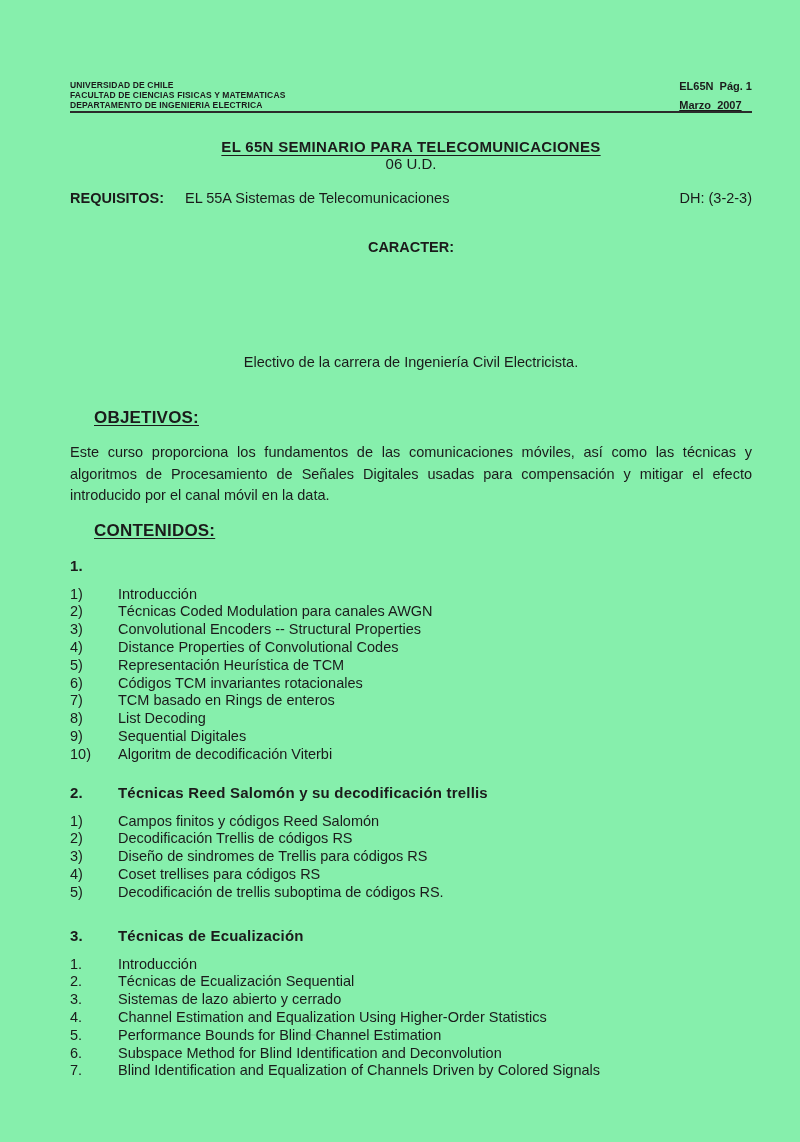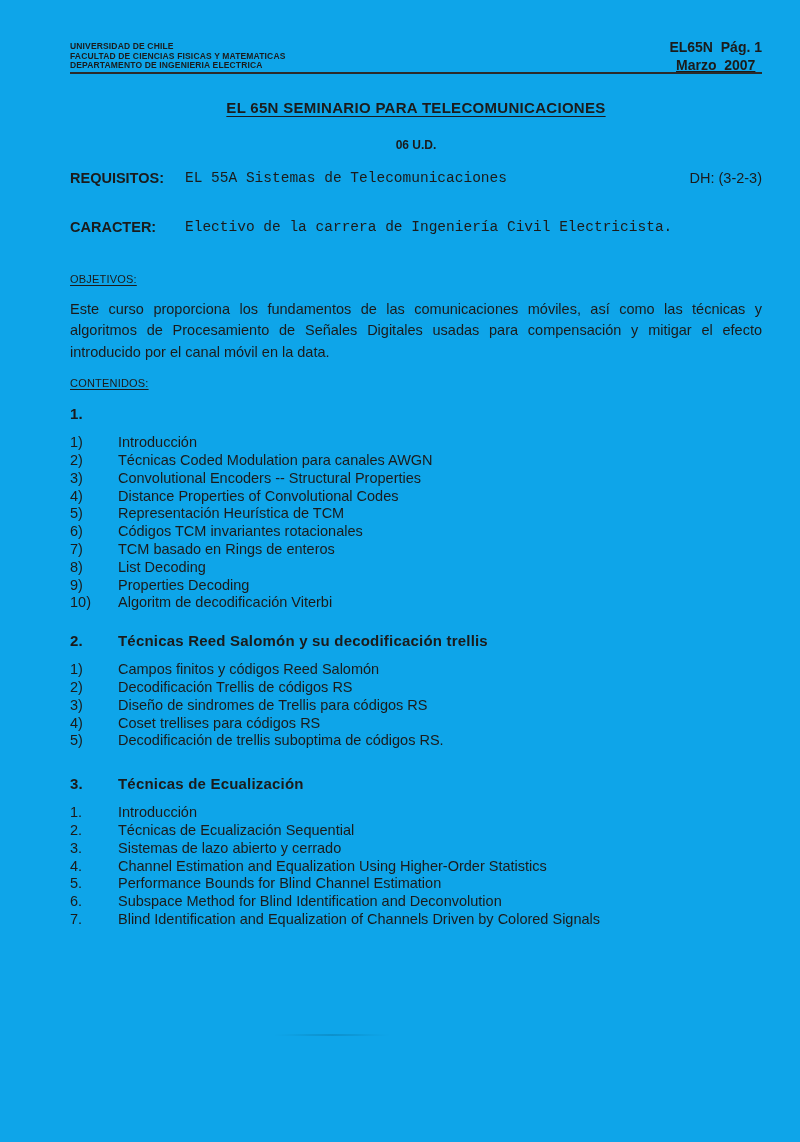--- a/index.html
+++ b/index.html
@@ -1,55 +1,55 @@
 <!DOCTYPE html>
 <html><head>
 <meta charset="utf-8">
 <style>
   html, body { margin: 0; padding: 0; background: #ffffff; }
   .page {
     position: relative;
     width: 800px;
     height: 1142px;
     box-sizing: border-box;
-    padding: 42px 38px 0 70px;
-    background: #0ea5e9;
+    padding: 42px 48px 0 70px;
+    background: #86efac;
     font-family: "Liberation Sans", sans-serif;
     color: #1b1b1b;
     overflow: hidden;
   }
 
   
   .header {
     display: flex;
     justify-content: space-between;
     align-items: flex-end;
     border-bottom: 2px solid #2b2b2b;
     padding-bottom: 1px;
   }
   .hleft { font-size: 8.5px; font-weight: bold; line-height: 9.6px; letter-spacing: 0.15px; }
-  .hright { text-align: center; font-size: 14px; font-weight: bold; line-height: 9.6px; }
+  .hright { text-align: left; font-size: 11px; font-weight: bold; line-height: 9.6px; margin-top: 40px; }
   .hright > div { white-space: pre; }
   .hright .date { text-decoration: underline; margin-top: 9px; }
 
   
   .title { margin-top: 25px; text-align: center; font-size: 15px; font-weight: bold; letter-spacing: 0.3px; }
   .title .u { text-decoration: underline; text-underline-offset: 3px; }
-  .ud { margin-top: 22px; text-align: center; font-size: 12px; font-weight: bold; }
+  .ud { text-align: center; font-size: 15px; font-weight: normal; }
 
   
   .kvrow { display: flex; align-items: center; font-size: 14.5px; }
   .kvrow.req { margin-top: 18px; }
-  .kvrow.car { margin-top: 33px; }
+  .kvrow.car { margin-top: 33px; flex-direction: column; }
   .kvlabel { flex: 0 0 115px; font-weight: bold; }
-  .kvvalue { flex: 1; font-family: Liberation Mono, monospace; }
+  .kvvalue { flex: 1; }
   .kvdh { white-space: nowrap; }
 
   
-  .secheading { margin-top: 38px; font-size: 11px; font-weight: normal; letter-spacing: 0.2px; }
+  .secheading { margin-top: 38px; font-size: 17px; font-weight: bold; letter-spacing: 0.2px; margin-left: 24px; }
   .secheading.cont { margin-top: 14px; }
   .secheading .u { text-decoration: underline; text-underline-offset: 2px; }
 
   .para { margin-top: 14px; font-size: 14.5px; line-height: 21.5px; text-align: justify; }
 
   
   .chapter-head { display: flex; font-size: 15px; font-weight: bold; letter-spacing: 0.2px; }
   .chapter-head.c1 { margin-top: 16px; }
   .chapter-head.c2 { margin-top: 20px; }
   .chapter-head.c3 { margin-top: 25px; }
@@ -144,21 +144,21 @@
     <div class="item">
         <span class="num">7)</span>
         <span class="txt">TCM basado en Rings de enteros</span>
       </div>
     <div class="item">
         <span class="num">8)</span>
         <span class="txt">List Decoding</span>
       </div>
     <div class="item">
         <span class="num">9)</span>
-        <span class="txt">Properties Decoding</span>
+        <span class="txt">Sequential Digitales</span>
       </div>
     <div class="item">
         <span class="num">10)</span>
         <span class="txt">Algoritm de decodificación Viterbi</span>
       </div>
   </div>
 
   <div class="chapter-head c2">
     <span class="num">2.</span>
     <span class="ttl">Técnicas Reed Salomón y su decodificación trellis</span>

